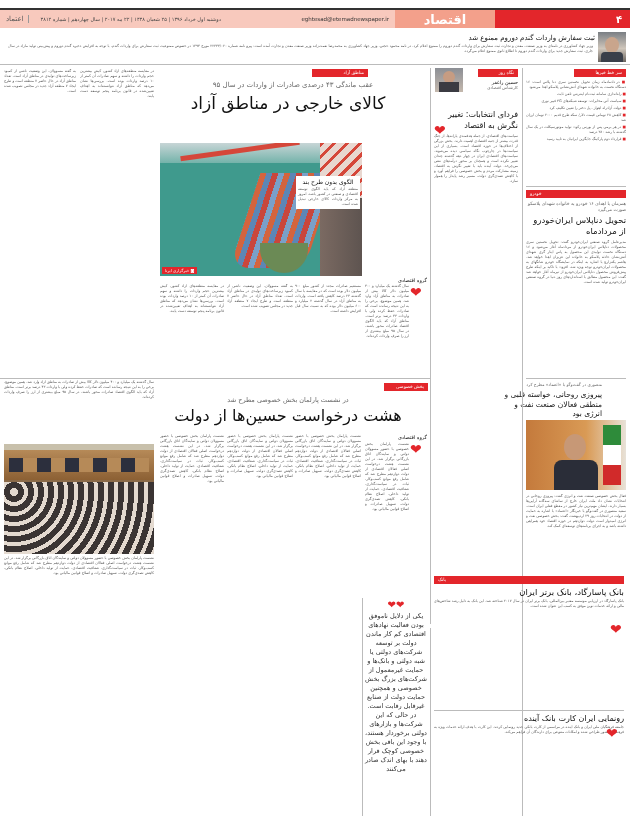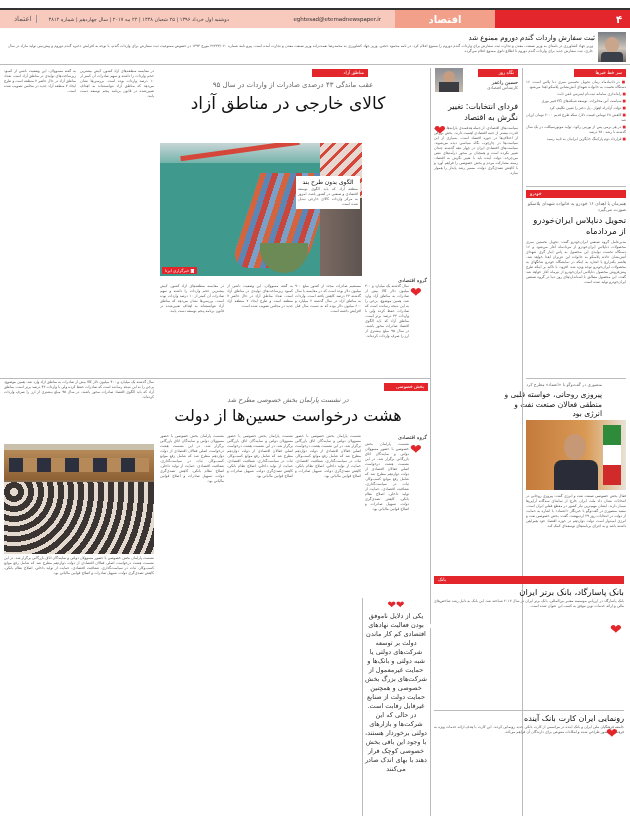--- a/index.html
+++ b/index.html
@@ -1,24 +1,24 @@
 <!DOCTYPE html>
 <html><head>
 <meta charset="utf-8">
 <style>
   * { box-sizing: border-box; margin: 0; padding: 0; }
   body { width: 630px; height: 820px; background: #fff; font-family: "DejaVu Sans", sans-serif; overflow: hidden; position: relative; direction: rtl; color: #222; }
   .abs { position: absolute; }
   .topline { left: 0; top: 8px; width: 630px; height: 2px; background: #333; }
   .header { left: 0; top: 10px; width: 630px; height: 18px; display: flex; direction: ltr; }
-  .hdr-left { flex: 0 0 395px; background: #f8c9bd; display: flex; align-items: center; font-size: 5px; color: #444; padding: 0 14px; gap: 12px; }
+  .hdr-left { flex: 0 0 395px; background: #f8c9bd; display: flex; align-items: center; font-size: 5px; color: #444; padding: 0 6px; gap: 12px; }
   .hdr-left .logo { font-size: 7px; color: #555; border-right: 1px solid #999; padding-right: 4px; }
   .hdr-left .date { flex: 1; }
   .hdr-left .email { font-size: 5.5px; color: #333; }
-  .hdr-section { flex: 0 0 100px; background: #f3a08b; color: #fff; font-size: 10px; font-weight: bold; display: flex; align-items: center; justify-content: center; text-align: center; }
+  .hdr-section { flex: 0 0 100px; background: #f3a08b; color: #fff; font-size: 13px; font-weight: bold; display: flex; align-items: center; justify-content: center; text-align: center; }
   .hdr-page { flex: 1; background: #e3262b; color: #fff; font-size: 10px; font-weight: bold; display: flex; align-items: center; justify-content: flex-end; padding-right: 8px; }
   .tiny { font-size: 3.6px; line-height: 5px; color: #555; text-align: justify; }
   .redtag { background: #e3262b; color: #fff; font-size: 4.5px; padding: 1px 4px; height: 8px; line-height: 6px; }
   .hrule { height: 1px; background: #bbb; }
   .vrule { width: 1px; background: #bbb; }
   .h-bold { font-weight: normal; color: #111; }
   .kicker { font-size: 6px; color: #666; }
   .photo { overflow: hidden; }
   .bullet { color: #e3262b; }
   .heart { color: #e3262b; font-size: 14px; line-height: 14px; }
@@ -84,21 +84,21 @@
 <div class="abs vrule" style="left:522px; top:68px; height:748px;"></div>
 
 <div class="abs" style="left:434px; top:69px; width:84px;">
   <div class="redtag" style="width:40px; margin-left:auto;">نگاه روز</div>
   <div style="display:flex; gap:3px; margin-top:2px;">
     <div style="flex:1; text-align:right;">
       <div class="h-bold" style="font-size:5px;">حسین راغفر</div>
       <div class="kicker" style="font-size:4px;">کارشناس اقتصادی</div>
     </div>
   </div>
-  <div class="h-bold" style="font-size:8px; line-height:10.5px; margin-top:12px;">فردای انتخابات: تغییر نگرش به اقتصاد</div>
+  <div class="h-bold" style="font-size:8px; line-height:10.5px; margin-top:20px;">فردای انتخابات: تغییر نگرش به اقتصاد</div>
   <div style="display:flex; gap:2px; margin-top:3px;">
     <div class="tiny" style="flex:1; height:560px; overflow:hidden;">سیاست‌های اقتصادی، از جمله هدفمندی یارانه‌ها، از جنگ قدرت بیشتر از جنبه اقتصادی اهمیت دارند. بخش بزرگی از اختلاف‌ها در حوزه اقتصاد است. بسیاری از این سیاست‌ها در چارچوب نگاه سیاسی دیده می‌شوند. سیاست‌های اقتصادی ایران در چهار دهه گذشته چندان تغییر نکرده است و همچنان بر محور درآمدهای نفتی می‌چرخد. دولت آینده باید با تغییر نگرش به اقتصاد، زمینه مشارکت مردم و بخش خصوصی را فراهم آورد و با کاهش تصدی‌گری دولت، مسیر رشد پایدار را هموار سازد.</div>
   </div>
 </div>
 <div class="abs heart" style="left:434px; top:123px;">❤</div>
 <div class="abs photo" style="left:435px; top:68px; width:28px; height:24px; background:linear-gradient(180deg,#8c8f95,#c4b8ad);">
   <div style="position:absolute; left:8px; top:3px; width:12px; height:12px; border-radius:50%; background:#c69c82;"></div>
   <div style="position:absolute; left:4px; top:14px; width:20px; height:10px; background:#3b3b42;"></div>
 </div>
 
@@ -133,21 +133,21 @@
 <div class="abs tiny" style="left:295px; top:284px; width:66px; height:90px; overflow:hidden;">مستقیم صادرات مجدد از کشور مبلغ ۹۰۰ میلیون دلار بوده است که در مقایسه با سال گذشته ۲۳ درصد کاهش یافته است. واردات به مناطق آزاد در سال گذشته ۲ میلیارد و ۶۰۰ میلیون دلار بوده که به نسبت سال قبل افزایش داشته است.</div>
 <div class="abs tiny" style="left:227px; top:284px; width:66px; height:90px; overflow:hidden;">به گفته مسوولان، این وضعیت ناشی از کمبود زیرساخت‌های تولیدی در مناطق آزاد است. تعداد مناطق آزاد در حال حاضر ۷ منطقه است و طرح ایجاد ۷ منطقه آزاد جدید در مجلس تصویب شده است.</div>
 <div class="abs tiny" style="left:160px; top:284px; width:64px; height:90px; overflow:hidden;">در مقایسه منطقه‌های آزاد کشور، کیش بیشترین حجم واردات را داشته و سهم صادرات آن کمتر از ۱۰ درصد واردات بوده است. بررسی‌ها نشان می‌دهد که مناطق آزاد نتوانسته‌اند به اهداف تعیین‌شده در قانون برنامه پنجم توسعه دست یابند.</div>
 
 <div class="abs tiny" style="left:4px; top:69px; width:72px; height:305px; overflow:hidden;">به گفته مسوولان، این وضعیت ناشی از کمبود زیرساخت‌های تولیدی در مناطق آزاد است. تعداد مناطق آزاد در حال حاضر ۷ منطقه است و طرح ایجاد ۷ منطقه آزاد جدید در مجلس تصویب شده است.</div>
 <div class="abs tiny" style="left:80px; top:69px; width:74px; height:305px; overflow:hidden;">در مقایسه منطقه‌های آزاد کشور، کیش بیشترین حجم واردات را داشته و سهم صادرات آن کمتر از ۱۰ درصد واردات بوده است. بررسی‌ها نشان می‌دهد که مناطق آزاد نتوانسته‌اند به اهداف تعیین‌شده در قانون برنامه پنجم توسعه دست یابند.</div>
 
 <div class="abs hrule" style="left:0; top:378px; width:430px;"></div>
 
 <div class="abs redtag" style="left:384px; top:383px; width:44px;">بخش خصوصی</div>
-<div class="abs kicker" style="left:150px; top:396px; width:276px; text-align:center; font-size:6.5px;font-style:italic;">در نشست پارلمان بخش خصوصی مطرح شد</div>
+<div class="abs kicker" style="left:150px; top:396px; width:276px; text-align:center; font-size:6.5px;">در نشست پارلمان بخش خصوصی مطرح شد</div>
 <div class="abs h-bold" style="left:150px; top:406px; width:276px; text-align:center; font-size:16px; line-height:20px;">هشت درخواست حسین‌ها از دولت</div>
 
 <div class="abs" style="left:365px; top:434px; width:62px;">
   <div class="h-bold" style="font-size:5px; text-align:right;">گروه اقتصادی</div>
 </div>
 <div class="abs heart" style="left:410px; top:442px;">❤</div>
 <div class="abs tiny" style="left:365px; top:442px; width:44px; height:150px; overflow:hidden;">نشست پارلمان بخش خصوصی با حضور مسوولان دولتی و نمایندگان اتاق بازرگانی برگزار شد. در این نشست هشت درخواست اصلی فعالان اقتصادی از دولت دوازدهم مطرح شد که شامل رفع موانع کسب‌وکار، ثبات در سیاست‌گذاری، شفافیت اقتصادی، حمایت از تولید داخلی، اصلاح نظام بانکی، کاهش تصدی‌گری دولت، تسهیل صادرات و اصلاح قوانین مالیاتی بود.</div>
 <div class="abs tiny" style="left:295px; top:434px; width:66px; height:380px; overflow:hidden;">نشست پارلمان بخش خصوصی با حضور مسوولان دولتی و نمایندگان اتاق بازرگانی برگزار شد. در این نشست هشت درخواست اصلی فعالان اقتصادی از دولت دوازدهم مطرح شد که شامل رفع موانع کسب‌وکار، ثبات در سیاست‌گذاری، شفافیت اقتصادی، حمایت از تولید داخلی، اصلاح نظام بانکی، کاهش تصدی‌گری دولت، تسهیل صادرات و اصلاح قوانین مالیاتی بود.</div>
 <div class="abs tiny" style="left:227px; top:434px; width:66px; height:380px; overflow:hidden;">نشست پارلمان بخش خصوصی با حضور مسوولان دولتی و نمایندگان اتاق بازرگانی برگزار شد. در این نشست هشت درخواست اصلی فعالان اقتصادی از دولت دوازدهم مطرح شد که شامل رفع موانع کسب‌وکار، ثبات در سیاست‌گذاری، شفافیت اقتصادی، حمایت از تولید داخلی، اصلاح نظام بانکی، کاهش تصدی‌گری دولت، تسهیل صادرات و اصلاح قوانین مالیاتی بود.</div>
 <div class="abs tiny" style="left:160px; top:434px; width:64px; height:380px; overflow:hidden;">نشست پارلمان بخش خصوصی با حضور مسوولان دولتی و نمایندگان اتاق بازرگانی برگزار شد. در این نشست هشت درخواست اصلی فعالان اقتصادی از دولت دوازدهم مطرح شد که شامل رفع موانع کسب‌وکار، ثبات در سیاست‌گذاری، شفافیت اقتصادی، حمایت از تولید داخلی، اصلاح نظام بانکی، کاهش تصدی‌گری دولت، تسهیل صادرات و اصلاح قوانین مالیاتی بود.</div>

